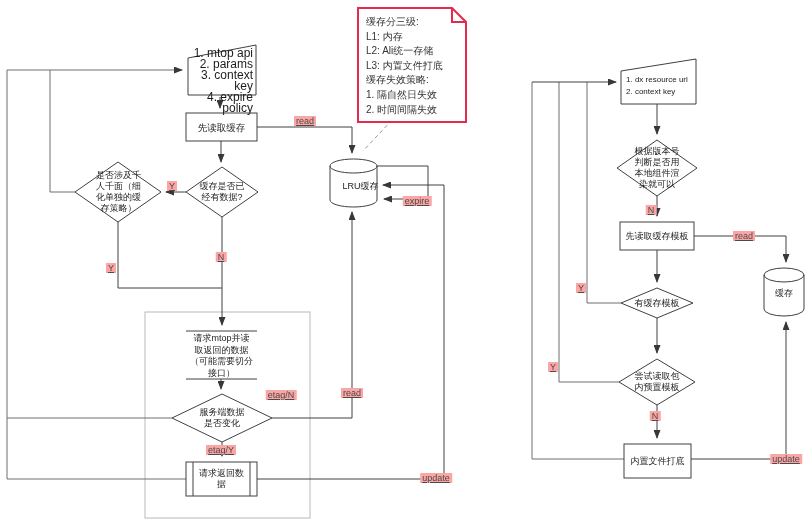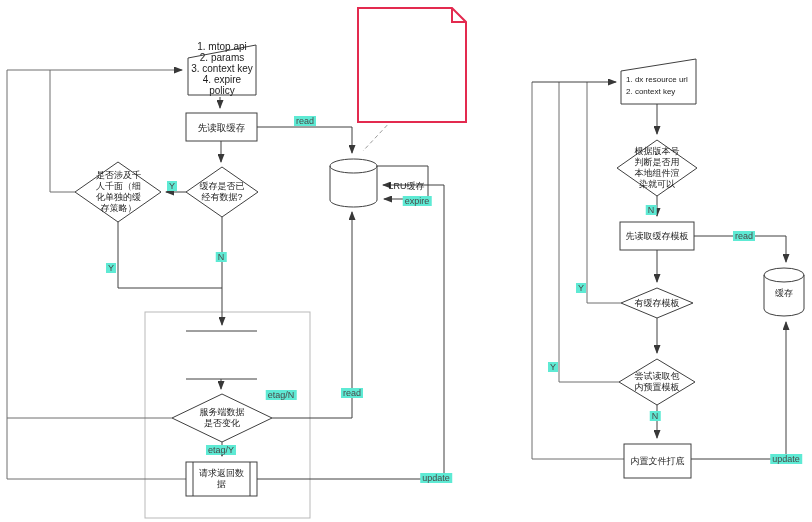--- a/index.html
+++ b/index.html
@@ -7,22 +7,22 @@
        font-family:"Liberation Sans",sans-serif;}
   #canvas{position:absolute;left:0;top:0;width:812px;height:522px;}
   svg{position:absolute;left:0;top:0;}
   .fl{stroke:#404040;stroke-width:1;fill:none;}
   .loop{stroke:#6e6e6e;stroke-width:1;fill:none;}
   .shape{stroke:#404040;stroke-width:1;fill:#ffffff;}
   .nt{position:absolute;white-space:pre-line;color:#1c1c1c;font-size:9px;
       line-height:11px;text-align:center;}
   .flexc{display:flex;align-items:center;justify-content:center;border-radius:9px;}
   .el{position:absolute;transform:translate(-50%,-50%);font-size:9px;
-      color:#4a4a4a;background:#5eead4;padding:0 2px;line-height:10px;
-      white-space:nowrap;}
+      color:#4a4a4a;background:#fca5a5;padding:0 2px;line-height:10px;
+      white-space:nowrap;text-decoration:underline;}
   .note-text{position:absolute;left:366px;top:15px;width:96px;font-size:10px;
       line-height:14.6px;color:#333;white-space:pre-line;text-align:left;}
 </style>
 </head>
 <body>
 
 <div id="canvas">
 
 <svg width="812" height="522" viewBox="0 0 812 522">
   <defs>
@@ -86,33 +86,44 @@
     <path class="shape" d="M764 275 A20 7 0 0 1 804 275 L804 309 A20 7 0 0 1 764 309 Z"></path>
     <path class="fl" d="M764 275 A20 7 0 0 0 804 275"></path>
   </g>
 
   <g>
     <path d="M358 8 L452 8 L466 22 L466 122 L358 122 Z" fill="#ffffff" stroke-width="2" stroke="#e32a4f"></path>
     <path d="M452 8 L452 22 L466 22" fill="none" stroke-width="2" stroke="#e32a4f"></path>
   </g>
 </svg>
 
+<div class="note-text">缓存分三级:
+L1: 内存
+L2: Ali统一存储
+L3: 内置文件打底
+缓存失效策略:
+1. 隔自然日失效
+2. 时间间隔失效</div>
 
-<div class="nt" style="left:191px;top:41px;width:62px;text-align:center;font-size:10px;">1. mtop api
+<div class="nt" style="left:191px;top:48px;width:62px;text-align:right;font-size:12px;">1. mtop api
 2. params
 3. context key
 4. expire policy</div>
 <div class="nt flexc" style="left:186px;top:113px;width:71px;height:28px;font-size:9.5px;">先读取缓存</div>
 <div class="nt" style="left:186px;top:181px;width:72px;">缓存是否已
 经有数据?</div>
 <div class="nt" style="left:76px;top:170px;width:85px;">是否涉及千
 人千面（细
 化单独的缓
 存策略）</div>
-<div class="nt" style="left:330px;top:181px;width:61px;padding-left:46px;">LRU缓存</div>
+<div class="nt" style="left:330px;top:181px;width:61px;">LRU缓存</div>
+<div class="nt" style="left:184px;top:333px;width:75px;line-height:11.5px;">请求mtop并读
+取返回的数据
+（可能需要切分
+接口）</div>
 <div class="nt" style="left:177px;top:407px;width:90px;">服务端数据
 是否变化</div>
 <div class="nt flexc" style="left:186px;top:462px;width:71px;height:34px;">请求返回数
 据</div>
 
 <div class="nt" style="left:626px;top:74px;width:68px;text-align:left;font-size:8px;line-height:12px;">1. dx resource url
 2. context key</div>
 <div class="nt" style="left:617px;top:146px;width:80px;">根据版本号
 判断是否用
 本地组件渲

